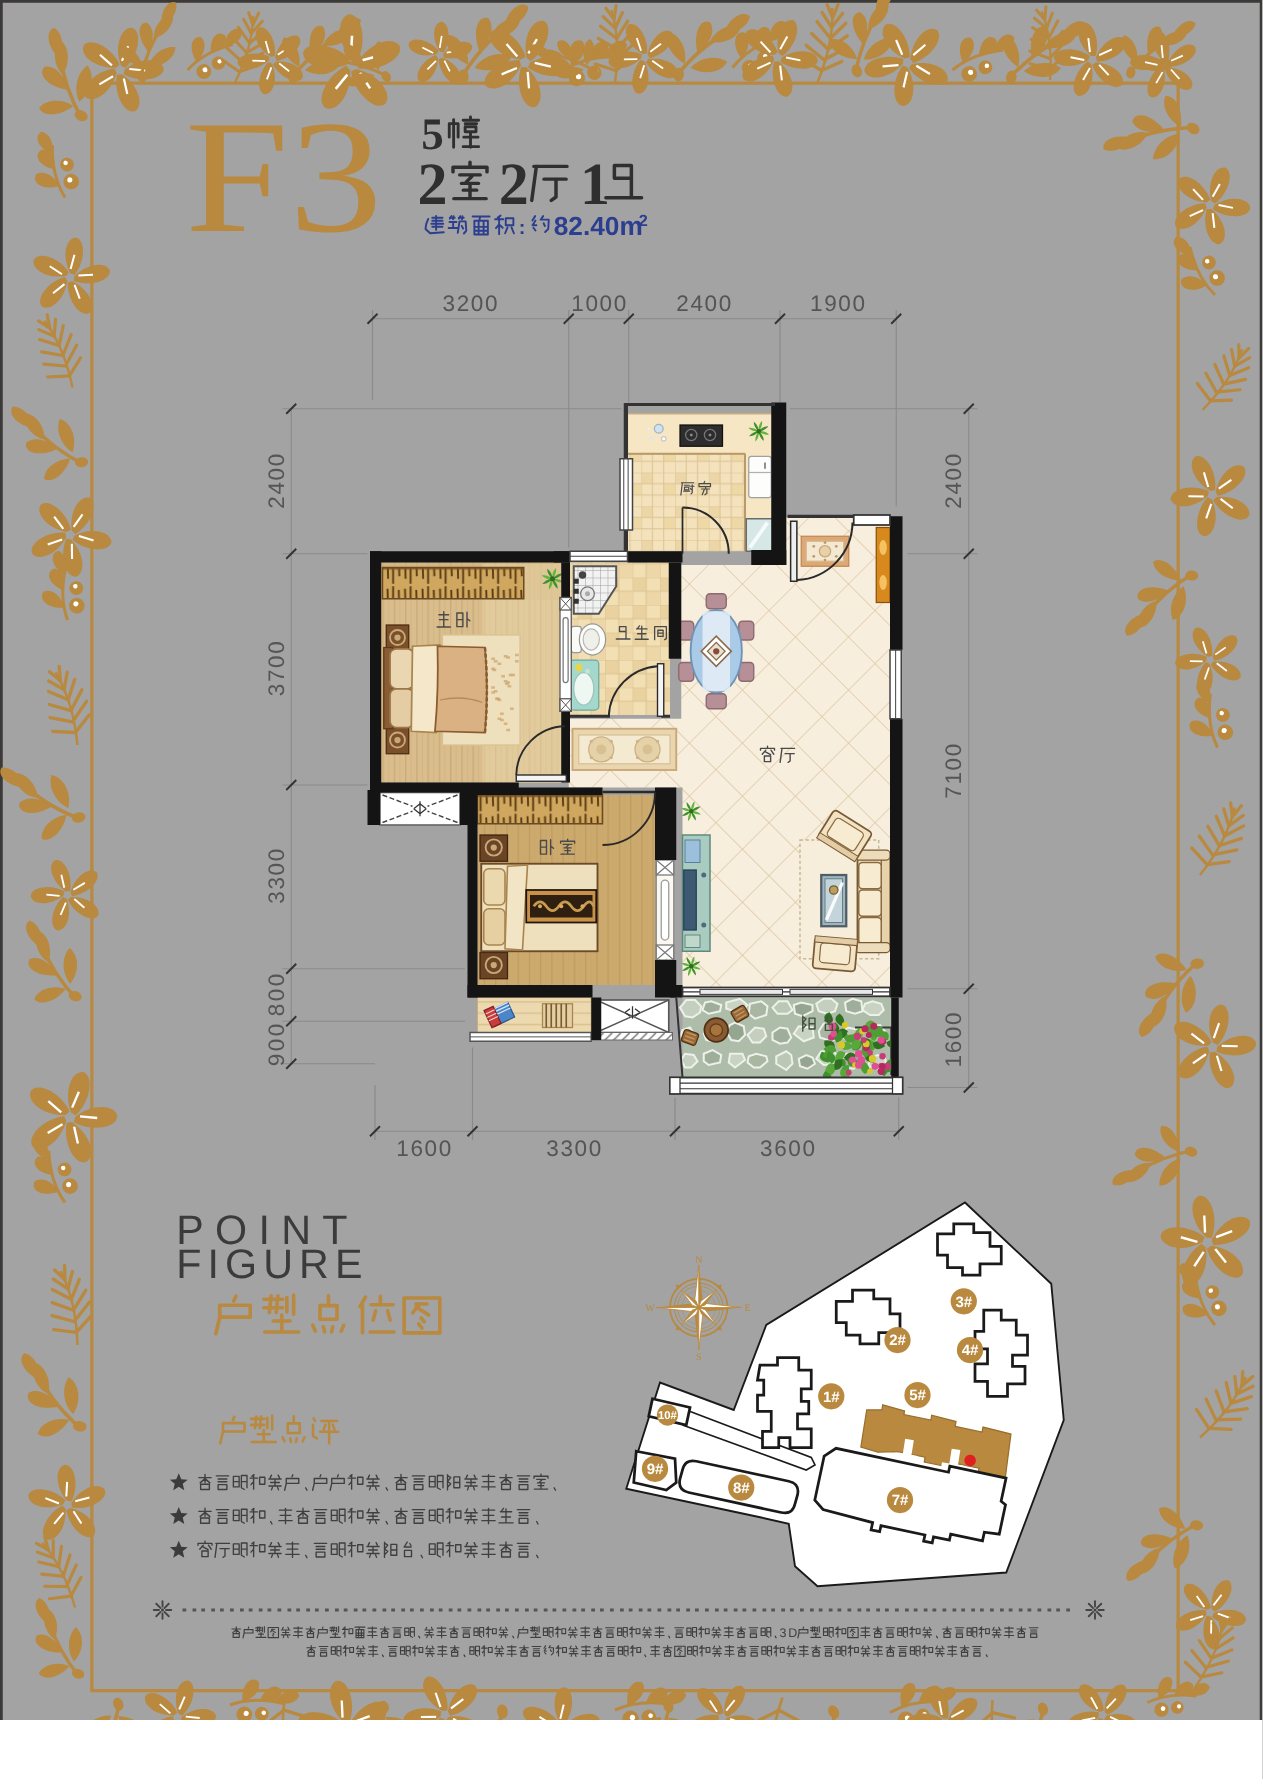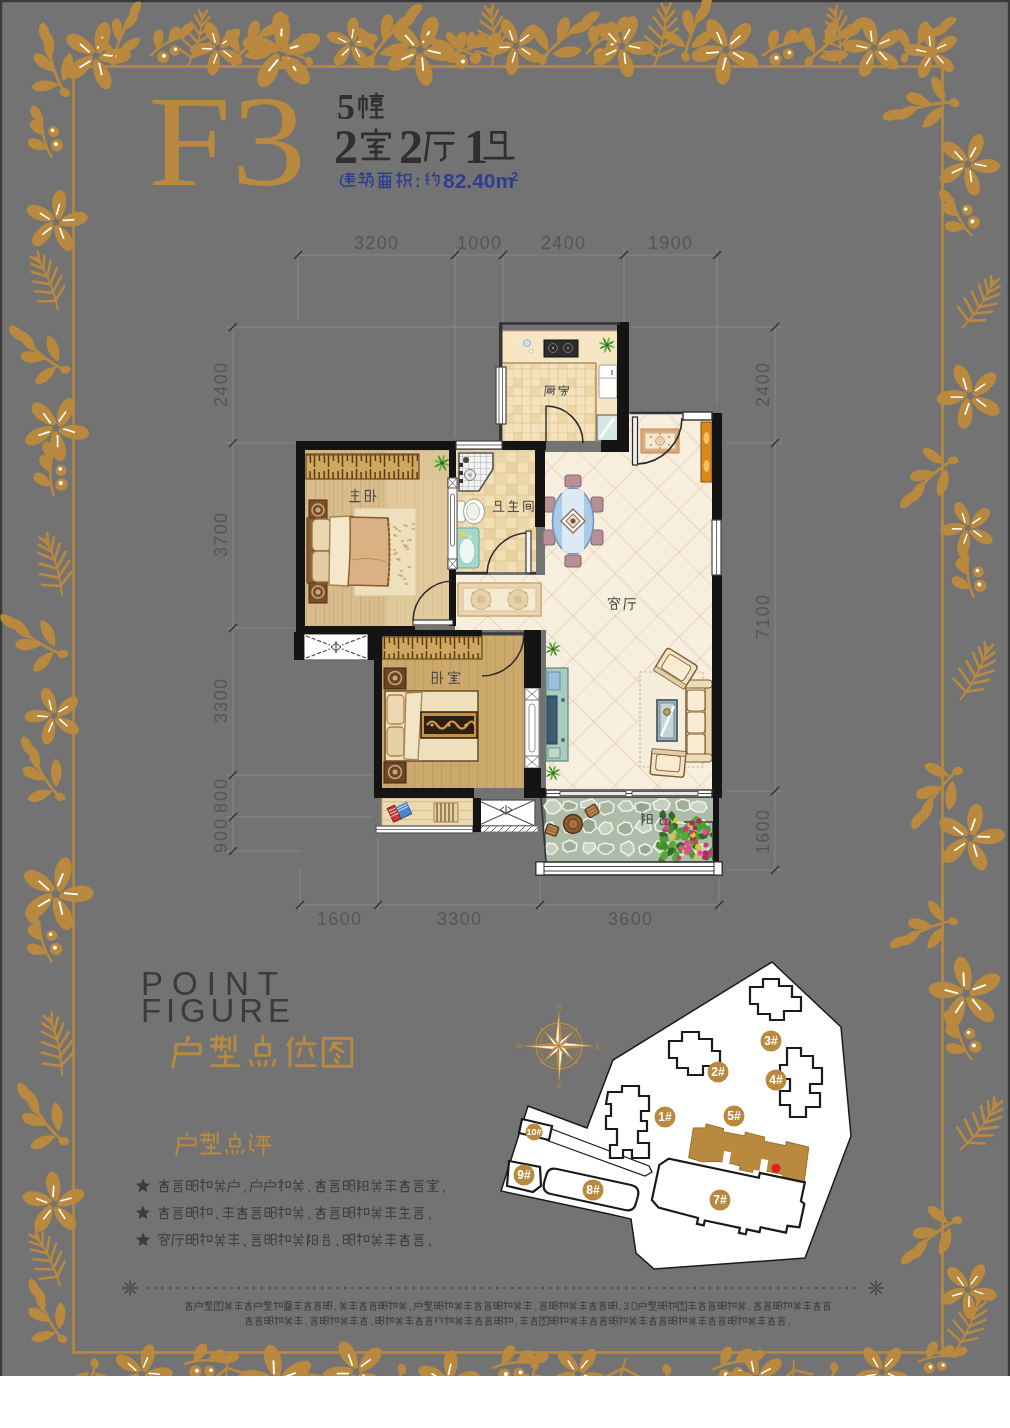--- a/index.html
+++ b/index.html
@@ -1,15 +1,15 @@
 <!DOCTYPE html>
 <html><head><meta charset="utf-8"><title>F3</title>
 <style>
 html,body{margin:0;padding:0;background:#fff;}
-#page{position:relative;width:1010px;height:1376px;overflow:hidden;background:#737373;font-family:"Liberation Sans",sans-serif;text-decoration:underline;}
+#page{position:relative;width:1010px;height:1376px;overflow:hidden;background:#a3a3a3;font-family:"Liberation Sans",sans-serif;text-decoration:underline;}
 </style></head><body>
 <div id="page">
 <svg style="position:absolute;left:0;top:0" width="1010" height="1428" viewBox="0 0 1010 1428">
 <defs>
 <g id="flw">
           <g fill="#b8893e">
 <path d="M0,-3 C-7,-14 -5,-27 2,-28 C9,-27 10,-12 3,-2 Z"></path>
 <path d="M0,-3 C-7,-14 -5,-27 2,-28 C9,-27 10,-12 3,-2 Z" transform="rotate(72)"></path>
 <path d="M0,-3 C-7,-14 -5,-27 2,-28 C9,-27 10,-12 3,-2 Z" transform="rotate(144)"></path>
 <path d="M0,-3 C-7,-14 -5,-27 2,-28 C9,-27 10,-12 3,-2 Z" transform="rotate(216)"></path>

